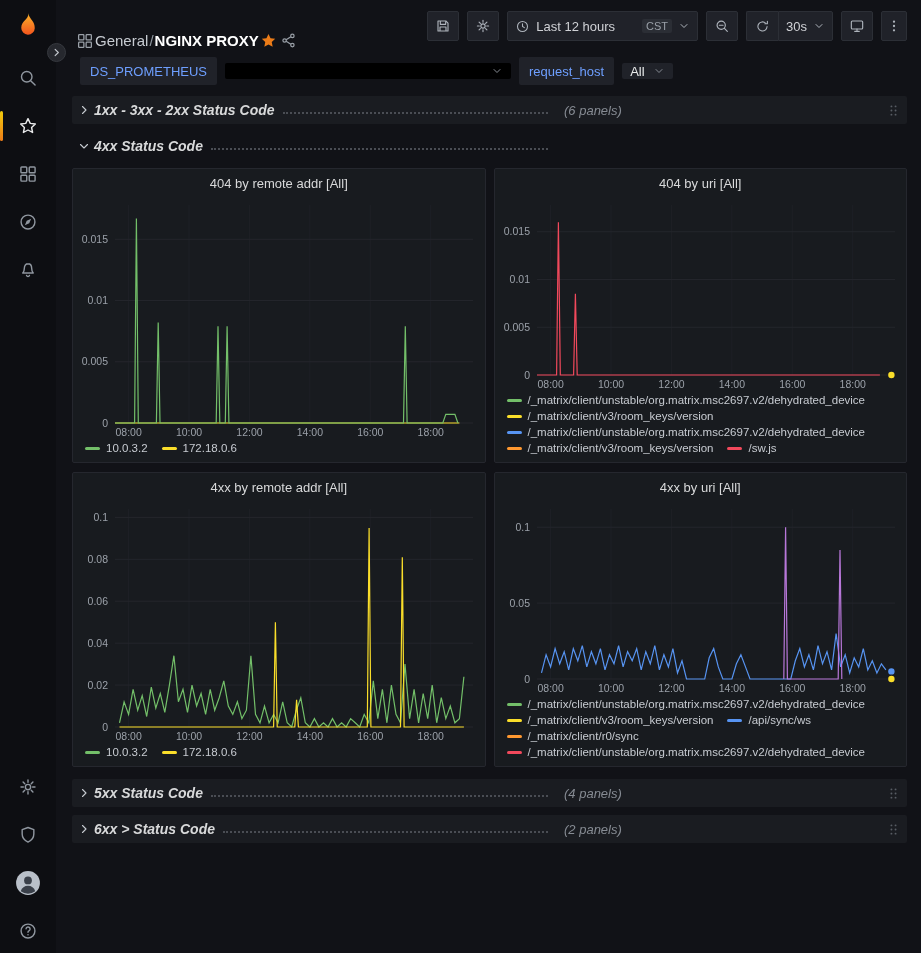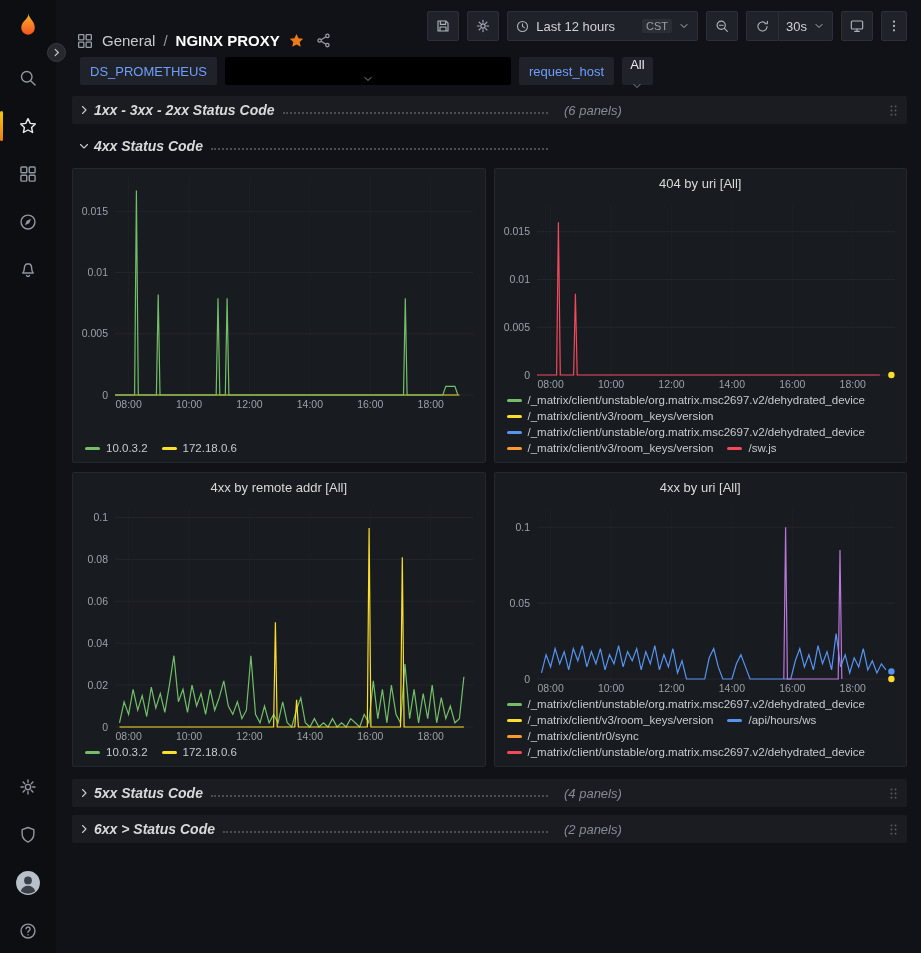--- a/index.html
+++ b/index.html
@@ -18,21 +18,21 @@
   .side-btn.active { color:#e9eaeb; }
   .side-btn.active::before { content:""; position:absolute; left:-8px; top:5px; bottom:5px; width:3px;
     background:linear-gradient(#f2cc0c,#eb7b18); border-radius:2px; }
   .expand-btn { position:absolute; left:47px; top:43px; width:19px; height:19px; border-radius:50%;
     background:#26282e; border:1px solid #36393f; color:#c7cbd1; display:flex; align-items:center;
     justify-content:center; z-index:9; cursor:pointer; padding:0; }
 
   
   .topnav { position:absolute; left:56px; top:0; right:0; height:52px; display:flex; align-items:center;
     padding:0 14px 0 20px; background:#111217; }
-  .crumb { display:flex; align-items:flex-start; gap:8px; color:#b4b7bd;margin-top:29px; }
+  .crumb { display:flex; align-items:flex-start; gap:1px; color:#b4b7bd;margin-top:29px; }
   .crumb .sec { font-size:15px; color:#c7cbd1; }
   .crumb .sep { color:#9097a0; font-size:15px; }
   .crumb .ttl { font-size:15px; color:#ffffff; font-weight:600; }
   .crumb-ic { color:#9aa0a8; display:flex; }
   .nav-right { margin-left:auto; display:flex; align-items:flex-end; gap:8px;padding-left:46px; }
   .tbtn { height:30px; min-width:32px; background:#202229; border:1px solid #2c2f36; border-radius:2px;
     color:#aeb4bc; display:inline-flex; align-items:center; justify-content:center; gap:6px;
     padding:0 7px; font-size:13px; cursor:pointer; font-family:inherit; }
   .tbtn .lbl { color:#d0d2d6; white-space:nowrap; }
   .tz { font-size:11px; color:#9aa0a8; background:#2b2e35; border-radius:2px; padding:1px 4px;margin-left:21px; }
@@ -40,22 +40,22 @@
   .btn-group .tbtn:first-child { border-top-right-radius:0; border-bottom-right-radius:0; border-right:none; }
   .btn-group .tbtn:last-child { border-top-left-radius:0; border-bottom-left-radius:0; }
   .star-fav { color:#eb7b18; display:inline-flex; cursor:pointer; }
   .share-ic { color:#9aa0a8; display:inline-flex; cursor:pointer; margin-left:2px; }
 
   
   .varbar { position:absolute; left:56px; top:52px; right:0; height:38px; display:flex; align-items:center;
     gap:8px; padding:0 14px 0 24px; }
   .var-label { height:28px; display:inline-flex; align-items:center; padding:0 10px; background:#202229;
     border-radius:2px; color:#6e9fff; font-size:13px; cursor:pointer; }
-  .var-select { height:28px; display:inline-flex; align-items:center; justify-content:space-between;
-    padding:0 8px; background:#202229; border-radius:2px; color:#e9eaeb; font-size:13px; gap:8px; cursor:pointer;flex-direction:column; }
+  .var-select { height:16px; display:inline-flex; align-items:center; justify-content:space-between;
+    padding:0 8px; background:#202229; border-radius:2px; color:#e9eaeb; font-size:13px; gap:8px; cursor:pointer; }
   .var-select.masked { width:286px; background:#000; }
   .sel-chev { color:#868b93; display:inline-flex; }
 
   
   .content { position:absolute; left:56px; top:90px; right:0; bottom:0; padding:6px 14px 0 16px; overflow:hidden; }
   .row-head { height:28px; border-radius:2px; display:flex; align-items:center; padding:0 8px 0 6px;
     margin-bottom:8px; cursor:pointer; }
   .row-head.collapsed { background:#1a1c21; }
   .rh-chev { color:#c7cbd1; display:inline-flex; margin-right:4px; }
   .rh-left { display:flex; align-items:center; width:462px; min-width:0; }
@@ -321,20 +321,23 @@
           </svg>
       </span>
       <div class="rh-left">
         <span class="rh-title">4xx Status Code</span>
         <span class="leader"></span>
       </div>
     </div>
 
     <div class="grid">
       <section class="panel">
+        <header class="panel-title">
+            <span>404 by remote addr [All]</span>
+          </header>
         <div class="chart">
             <svg width="412" height="243">
               <line x1="55.59493670886077" x2="55.59493670886077" y1="8" y2="226" stroke="#1e2026"></line>
               <text x="55.59493670886077" y="239" text-anchor="middle">08:00</text>
               <line x1="116.01687763713082" x2="116.01687763713082" y1="8" y2="226" stroke="#1e2026"></line>
               <text x="116.01687763713082" y="239" text-anchor="middle">10:00</text>
               <line x1="176.43881856540088" x2="176.43881856540088" y1="8" y2="226" stroke="#1e2026"></line>
               <text x="176.43881856540088" y="239" text-anchor="middle">12:00</text>
               <line x1="236.86075949367094" x2="236.86075949367094" y1="8" y2="226" stroke="#1e2026"></line>
               <text x="236.86075949367094" y="239" text-anchor="middle">14:00</text>
@@ -497,21 +500,21 @@
             <span class="legend-item">
               <span class="swatch" style="background:#73bf69"></span>
               <span>/_matrix/client/unstable/org.matrix.msc2697.v2/dehydrated_device</span>
             </span>
             <span class="legend-item">
               <span class="swatch" style="background:#fade2a"></span>
               <span>/_matrix/client/v3/room_keys/version</span>
             </span>
             <span class="legend-item">
               <span class="swatch" style="background:#5794f2"></span>
-              <span>/api/hours/ws</span>
+              <span>/api/sync/ws</span>
             </span>
             <span class="legend-item">
               <span class="swatch" style="background:#ff9830"></span>
               <span>/_matrix/client/r0/sync</span>
             </span>
             <span class="legend-item">
               <span class="swatch" style="background:#f2495c"></span>
               <span>/_matrix/client/unstable/org.matrix.msc2697.v2/dehydrated_device</span>
             </span>
           </div>

